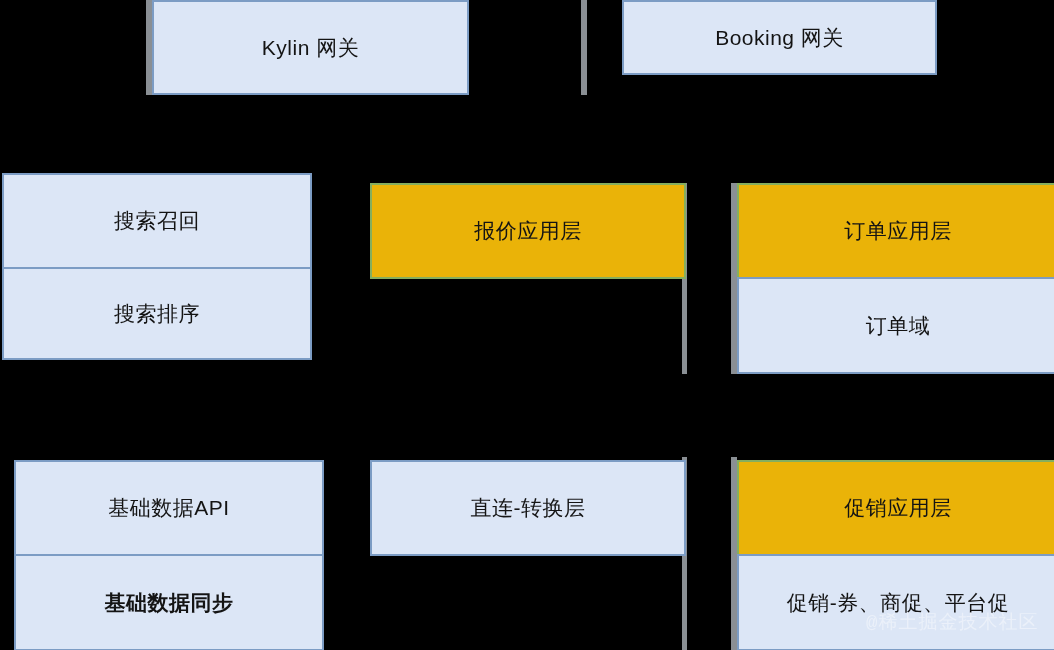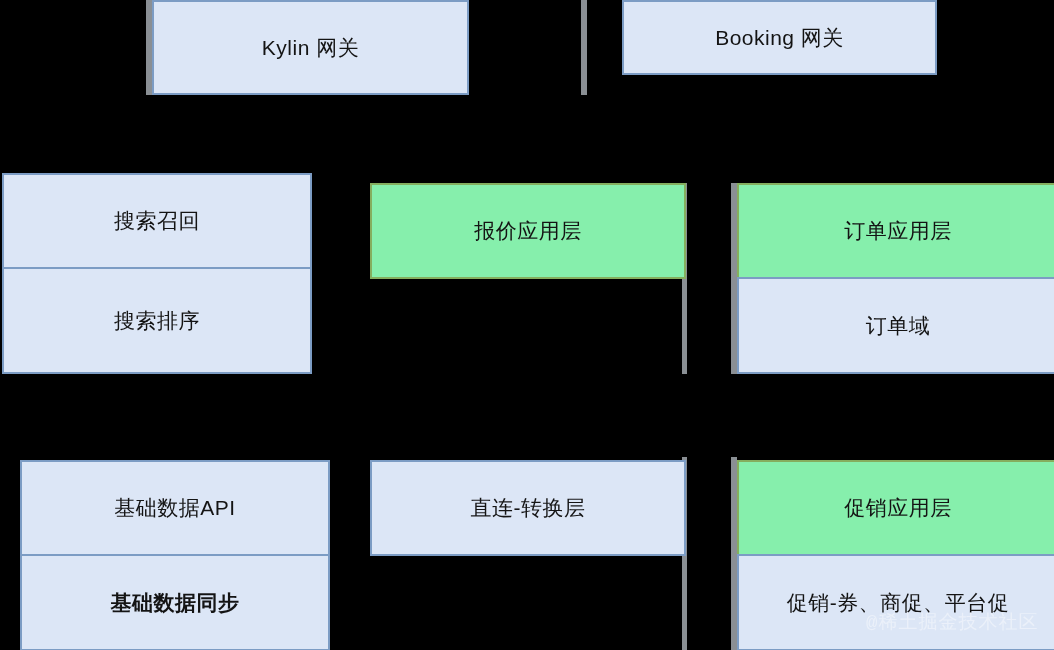--- a/index.html
+++ b/index.html
@@ -32,21 +32,21 @@
     color: #141414;
     letter-spacing: 0.5px;
     white-space: nowrap;
     overflow: hidden;
   }
   .fill-blue {
     background: #dce6f6;
     border: 2px solid #7c9cc4;
   }
   .fill-green {
-    background: #86efac;
+    background: #eab308;
     border: 2px solid #85ae5e;
   }
   
   .pair {
     position: absolute;
     box-sizing: border-box;
   }
   .pair > .node {
     position: absolute;
     left: 0;
@@ -75,35 +75,35 @@
 <div id="canvas">
 
   <div class="edge-strip" style="left:146px; top:0px; width:6px; height:95px;"></div>
   <div class="node fill-blue" style="left:152px; top:0px; width:317px; height:95px;">Kylin 网关</div>
 
   <div class="edge-strip" style="left:581px; top:0px; width:6px; height:95px;"></div>
   <div class="node fill-blue" style="left:586px; top:0px; width:315px; height:75px;margin-left:36px;">Booking 网关</div>
 
   <div class="pair" style="left:2px; top:173px; width:310px; height:191px;">
     <div class="node fill-blue" style="top:0px; height:96px;">搜索召回</div>
-    <div class="node fill-blue" style="top:94px; height:107px;">搜索排序</div>
+    <div class="node fill-blue" style="top:94px; height:93px;">搜索排序</div>
   </div>
 
   <div class="edge-strip" style="left:682px; top:183px; width:5px; height:191px;"></div>
   <div class="pair" style="left:370px; top:183px; width:316px; height:191px;">
     <div class="node fill-green" style="top:0px; height:96px;">报价应用层</div>
   </div>
 
   <div class="edge-strip" style="left:731px; top:183px; width:6px; height:191px;"></div>
   <div class="pair" style="left:737px; top:183px; width:322px; height:191px;">
     <div class="node fill-green" style="top:0px; height:96px;">订单应用层</div>
     <div class="node fill-blue" style="top:94px; height:97px;">订单域</div>
   </div>
 
-  <div class="pair" style="left:20px; top:460px; width:310px; height:191px;padding-left:12px;">
+  <div class="pair" style="left:14px; top:460px; width:310px; height:191px;padding-left:12px;">
     <div class="node fill-blue" style="top:0px; height:96px;">基础数据API</div>
     <div class="node fill-blue" style="top:94px; height:97px;font-weight:bold;">基础数据同步</div>
   </div>
 
   <div class="edge-strip" style="left:682px; top:457px; width:5px; height:193px;"></div>
   <div class="pair" style="left:370px; top:460px; width:316px; height:194px;">
     <div class="node fill-blue" style="top:0px; height:96px;">直连-转换层</div>
   </div>
 
   <div class="edge-strip" style="left:731px; top:457px; width:6px; height:193px;"></div>

